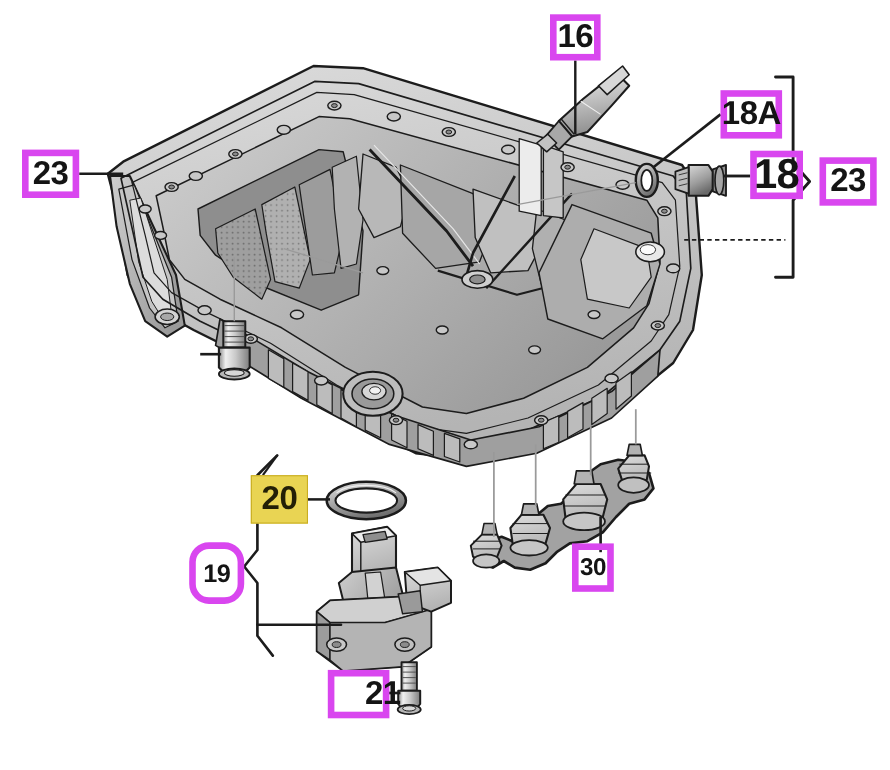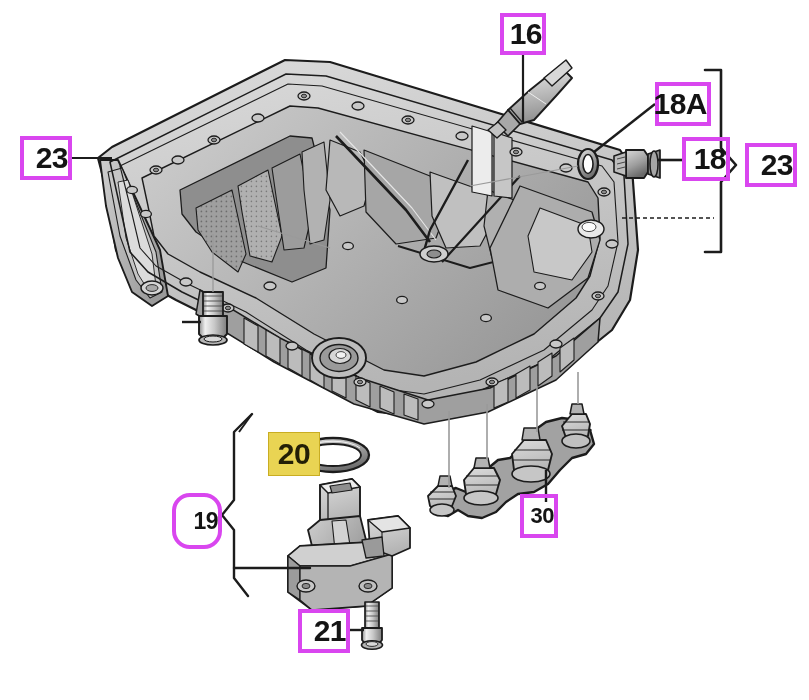--- a/index.html
+++ b/index.html
@@ -34,22 +34,21 @@
     justify-content: center;
     font-family: "Liberation Sans", sans-serif;
     font-weight: bold;
     color: #141414;
     box-sizing: border-box;
     letter-spacing: -0.5px;
     user-select: none;
   }
   .callout.plain {
     background: transparent;
-    border: 4px solid #d946ef;
-    justify-content: flex-end;
+    border: 6px solid #d946ef;
   }
   .callout.highlight {
     background: #e9d453;
     border: 1px solid #c9ad22;
     color: #231f06;
   }
 </style>
 </head>
 <body>
 
@@ -390,34 +389,34 @@
   </svg>
 
   <div class="callout plain" style="left:500px; top:13px; width:46px; height:42px; font-size:30px;">
     <span>16</span>
   </div>
 
   <div class="callout plain" style="left:655px; top:82px; width:56px; height:44px; font-size:30px;">
     <span>18A</span>
   </div>
 
-  <div class="callout plain" style="left:682px; top:137px; width:48px; height:44px; font-size:30px;">
+  <div class="callout plain" style="left:682px; top:137px; width:48px; height:44px; font-size:38px;">
     <span>18</span>
   </div>
 
   <div class="callout plain" style="left:20px; top:136px; width:52px; height:44px; font-size:30px;">
     <span>23</span>
   </div>
 
   <div class="callout plain" style="left:745px; top:143px; width:52px; height:44px; font-size:30px;">
     <span>23</span>
   </div>
 
 
-  <div class="callout highlight" style="left:228px; top:432px; width:52px; height:44px; font-size:30px;margin-left:40px;">
+  <div class="callout highlight" style="left:228px; top:432px; width:52px; height:44px; font-size:30px;">
     <span>20</span>
   </div>
 
   <div class="callout plain" style="left:172px; top:493px; width:50px; height:56px; font-size:23px;border-radius:18px;">
     <span>19</span>
   </div>
 
   <div class="callout plain" style="left:520px; top:494px; width:38px; height:44px; font-size:22px;">
     <span>30</span>
   </div>

